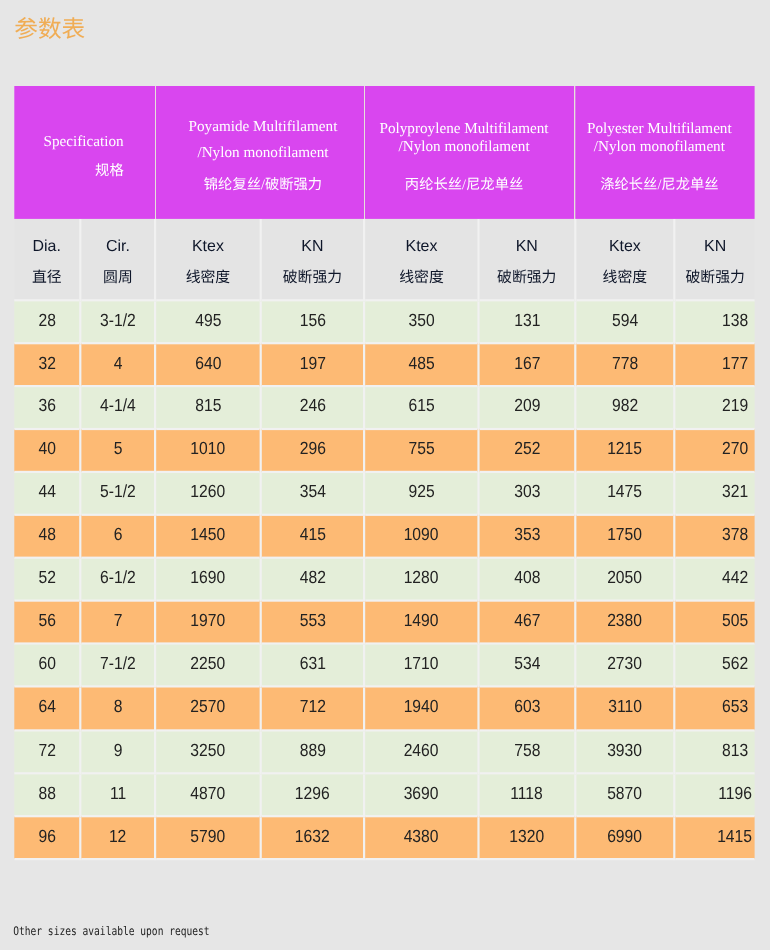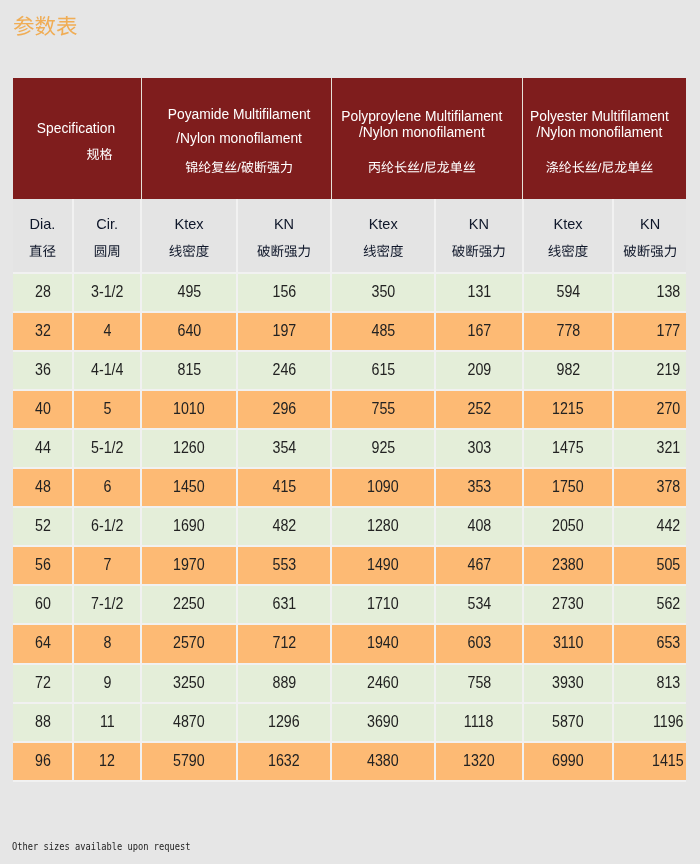--- a/index.html
+++ b/index.html
@@ -28,25 +28,26 @@
     left: 13px;
     top: 78px;
     width: 673px;
     border-collapse: collapse;
     table-layout: fixed;
   }
   .tbl td { padding: 0; text-align: center; vertical-align: middle; }
 
   
   tr.grouphead td {
-    background: #7f1d1d;
+    background: #d946ef;
     color: #ffffff;
     height: 120.5px;
     border-right: 1.5px solid #e6e1d7;
     position: relative;
+    font-family: Liberation Serif, serif;
   }
   tr.grouphead td.last { border-right: 0; }
   .grp-stack { position: absolute; left: 0; right: 0; top: 0; height: 120.5px; }
   .grp-en, .grp-zh {
     position: absolute; left: 0; right: 0;
     white-space: nowrap;
     line-height: 16px;
   }
   .grp-en  { font-size: 13.8px; }
   .grp-zh  { font-size: 13px; }

